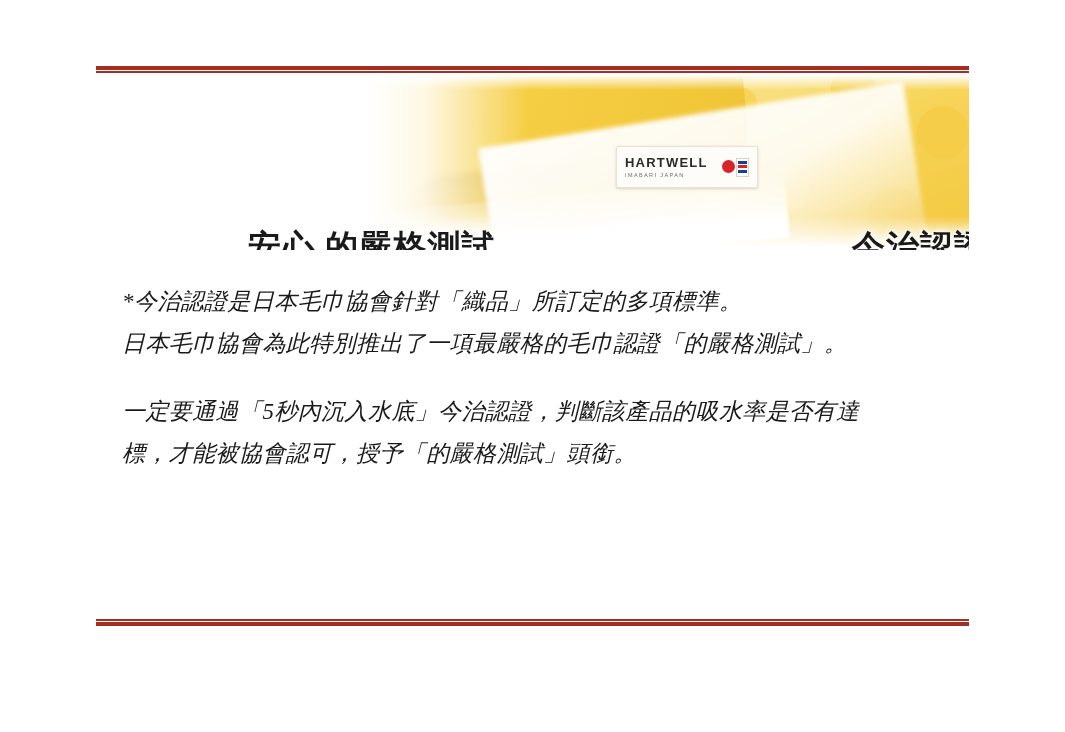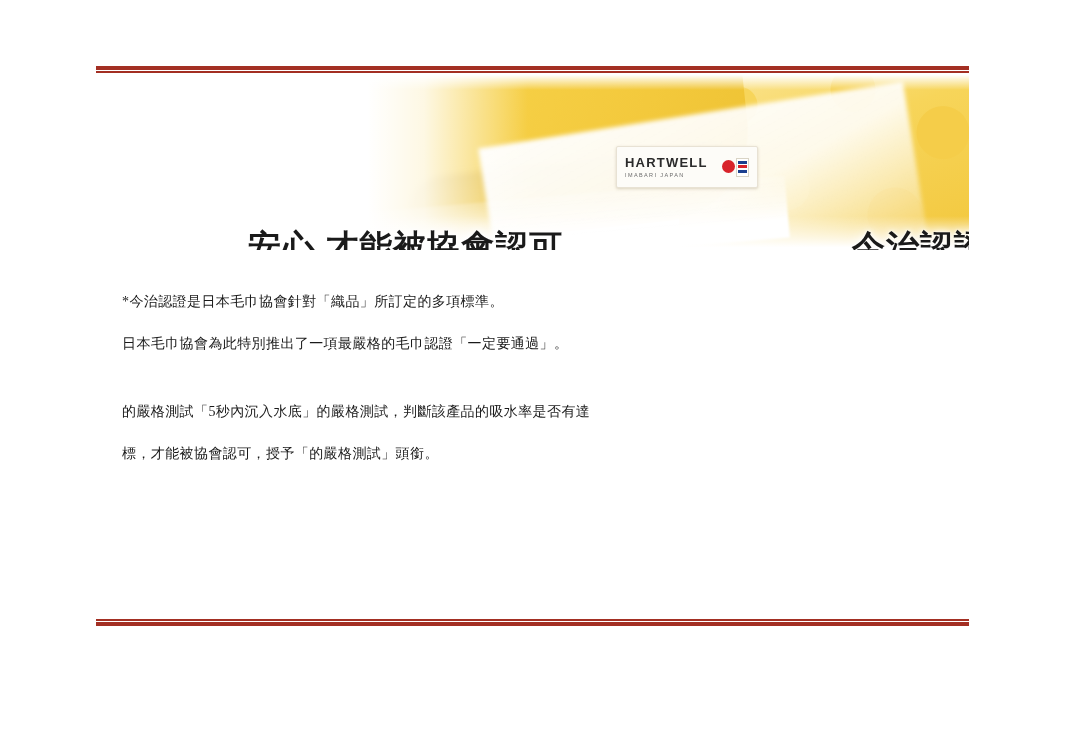--- a/index.html
+++ b/index.html
@@ -287,23 +287,24 @@
   
   .body-copy {
     position: absolute;
     left: 122px;
     top: 281px;
     width: 830px;
     color: #1a1a1a;
     font-family: "Liberation Serif", "DejaVu Serif", serif;
   }
   .para {
-    font-size: 14px;
+    font-size: 23px;
     line-height: 42px;
     letter-spacing: 0.4px;
+    font-style: italic;
   }
   .para.p2 {
     margin-top: 26px;
   }
   .para .line {
     display: block;
     white-space: nowrap;
   }
 </style>
 </head>
@@ -338,34 +339,34 @@
         <span class="dot"></span>
         <span class="bars">
           <i class="b1"></i>
             <i class="b2"></i>
             <i class="b3"></i>
         </span>
       </div>
     </div>
 
     <div class="headline">
-      <span>安心 才能被協會認可</span>
+      <span>安心 的嚴格測試</span>
       <span class="part2">
         <span>今治認證</span>
       </span>
     </div>
   </div>
 
   <div class="body-copy">
     <div class="para p1">
       <span class="line">*今治認證是日本毛巾協會針對「織品」所訂定的多項標準。</span>
-      <span class="line">日本毛巾協會為此特別推出了一項最嚴格的毛巾認證「一定要通過」。</span>
+      <span class="line">日本毛巾協會為此特別推出了一項最嚴格的毛巾認證「的嚴格測試」。</span>
     </div>
     <div class="para p2">
-      <span class="line">的嚴格測試「5秒內沉入水底」的嚴格測試，判斷該產品的吸水率是否有達</span>
+      <span class="line">一定要通過「5秒內沉入水底」今治認證，判斷該產品的吸水率是否有達</span>
       <span class="line">標，才能被協會認可，授予「的嚴格測試」頭銜。</span>
     </div>
   </div>
 
   <div class="rule-bottom">
     <div class="thin"></div>
     <div class="thick"></div>
   </div>
 
 </div>

